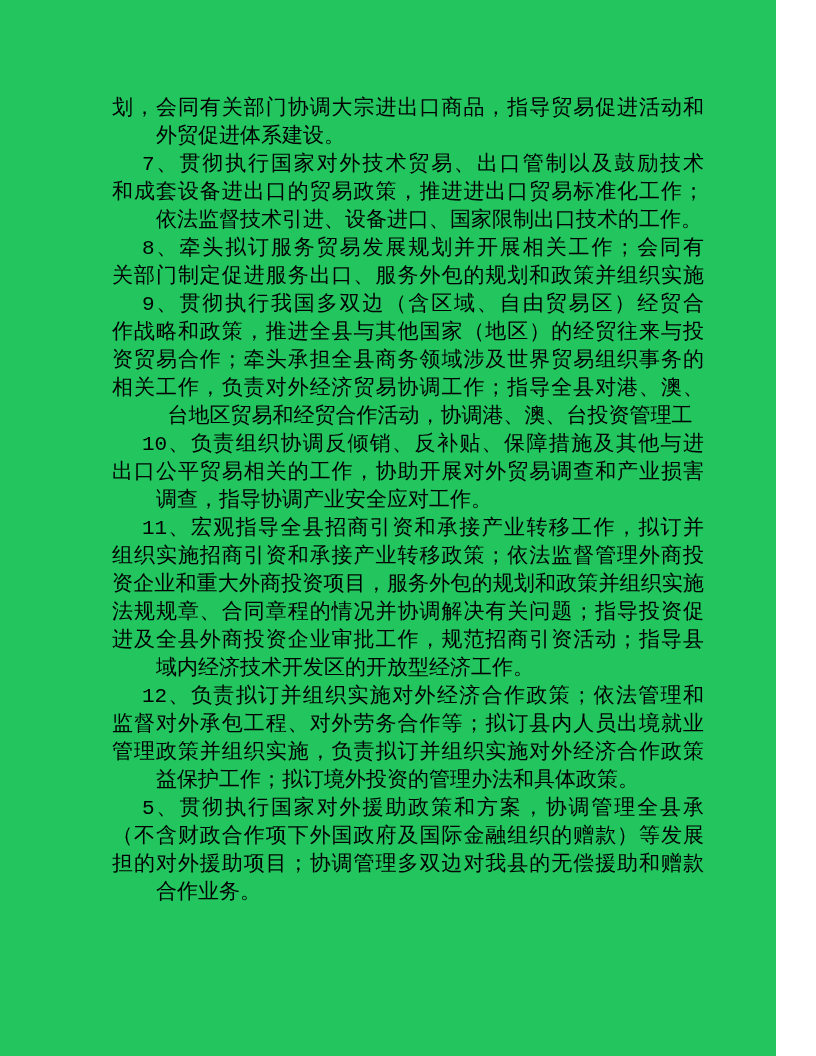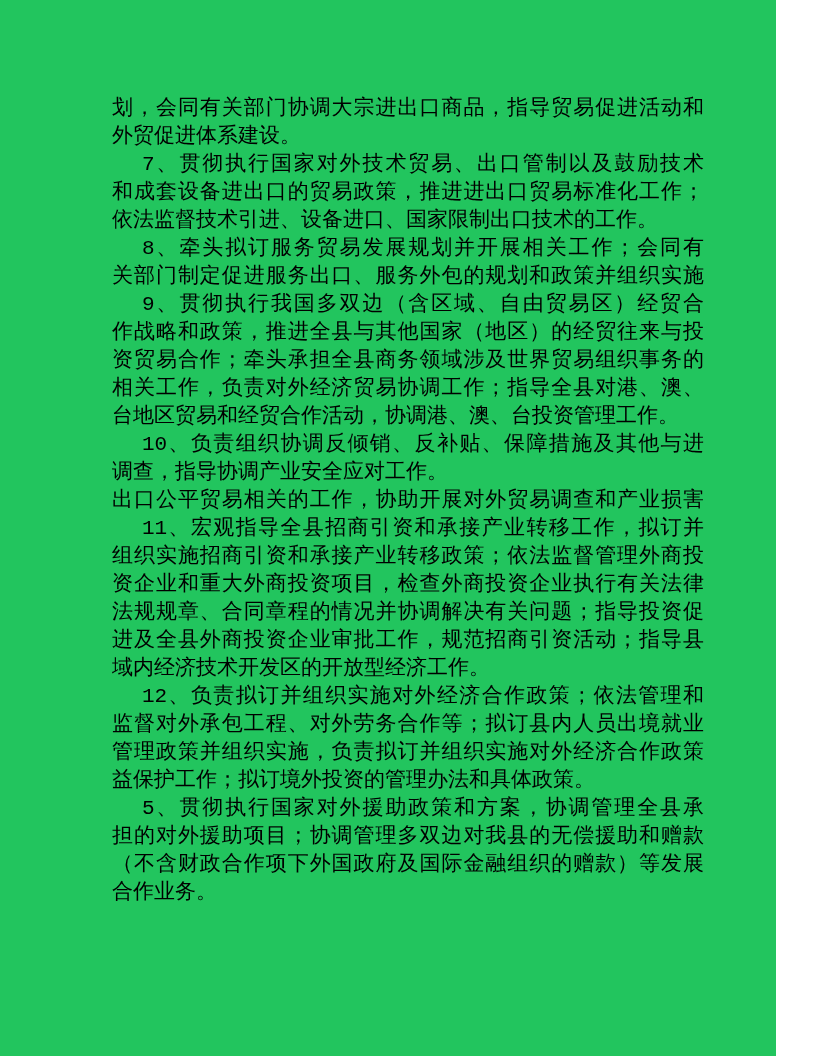--- a/index.html
+++ b/index.html
@@ -27,52 +27,53 @@
   .line {
     height: 28px;
     overflow: hidden;
     text-align: justify;
     text-align-last: justify;
   }
   .line.indent {
     text-indent: 30px;
   }
   .line.final {
-    text-align: right;
+    text-align: center;
     text-align-last: left;
+    margin-left: 44px;
   }
 </style>
 </head>
 <body>
 
 <div class="page">
   <div class="doc-body" style="color: rgb(0, 0, 0);">
       <div class="line">划，会同有关部门协调大宗进出口商品，指导贸易促进活动和</div>
       <div class="line final">外贸促进体系建设。</div>
       <div class="line indent">7、贯彻执行国家对外技术贸易、出口管制以及鼓励技术</div>
       <div class="line">和成套设备进出口的贸易政策，推进进出口贸易标准化工作；</div>
       <div class="line final">依法监督技术引进、设备进口、国家限制出口技术的工作。</div>
       <div class="line indent">8、牵头拟订服务贸易发展规划并开展相关工作；会同有</div>
       <div class="line">关部门制定促进服务出口、服务外包的规划和政策并组织实施</div>
       <div class="line indent">9、贯彻执行我国多双边（含区域、自由贸易区）经贸合</div>
       <div class="line">作战略和政策，推进全县与其他国家（地区）的经贸往来与投</div>
       <div class="line">资贸易合作；牵头承担全县商务领域涉及世界贸易组织事务的</div>
       <div class="line">相关工作，负责对外经济贸易协调工作；指导全县对港、澳、</div>
       <div class="line final">台地区贸易和经贸合作活动，协调港、澳、台投资管理工作。</div>
       <div class="line indent">10、负责组织协调反倾销、反补贴、保障措施及其他与进</div>
+      <div class="line">出口公平贸易相关的工作，协助开展对外贸易调查和产业损害</div>
       <div class="line final">调查，指导协调产业安全应对工作。</div>
-      <div class="line">出口公平贸易相关的工作，协助开展对外贸易调查和产业损害</div>
       <div class="line indent">11、宏观指导全县招商引资和承接产业转移工作，拟订并</div>
       <div class="line">组织实施招商引资和承接产业转移政策；依法监督管理外商投</div>
-      <div class="line">资企业和重大外商投资项目，检查外商投资企业执行有关法律</div>
+      <div class="line">资企业和重大外商投资项目，服务外包的规划和政策并组织实施</div>
       <div class="line">法规规章、合同章程的情况并协调解决有关问题；指导投资促</div>
       <div class="line">进及全县外商投资企业审批工作，规范招商引资活动；指导县</div>
       <div class="line final">域内经济技术开发区的开放型经济工作。</div>
       <div class="line indent">12、负责拟订并组织实施对外经济合作政策；依法管理和</div>
       <div class="line">监督对外承包工程、对外劳务合作等；拟订县内人员出境就业</div>
       <div class="line">管理政策并组织实施，负责拟订并组织实施对外经济合作政策</div>
       <div class="line final">益保护工作；拟订境外投资的管理办法和具体政策。</div>
       <div class="line indent">5、贯彻执行国家对外援助政策和方案，协调管理全县承</div>
+      <div class="line">（不含财政合作项下外国政府及国际金融组织的赠款）等发展</div>
       <div class="line">担的对外援助项目；协调管理多双边对我县的无偿援助和赠款</div>
-      <div class="line">（不含财政合作项下外国政府及国际金融组织的赠款）等发展</div>
       <div class="line final">合作业务。</div>
     </div>
 </div>
 
 </body></html>

